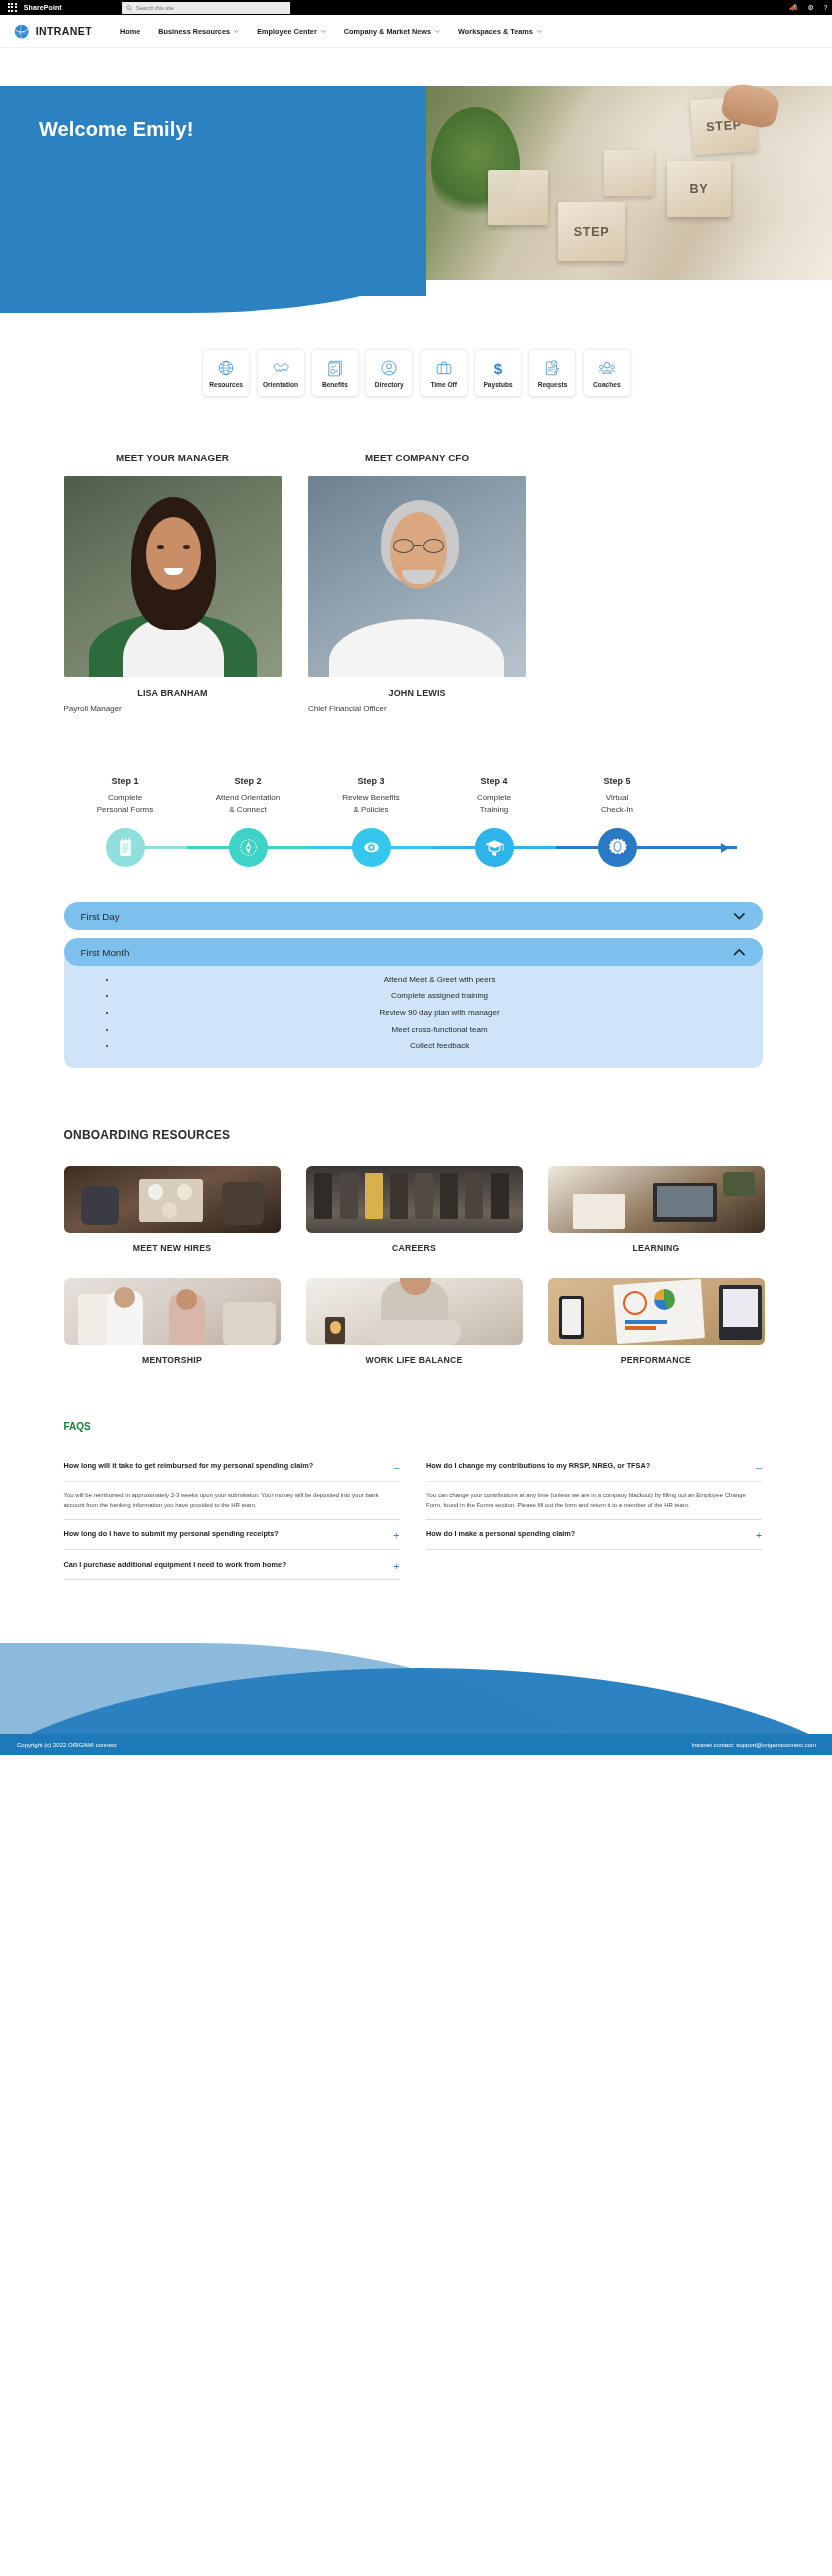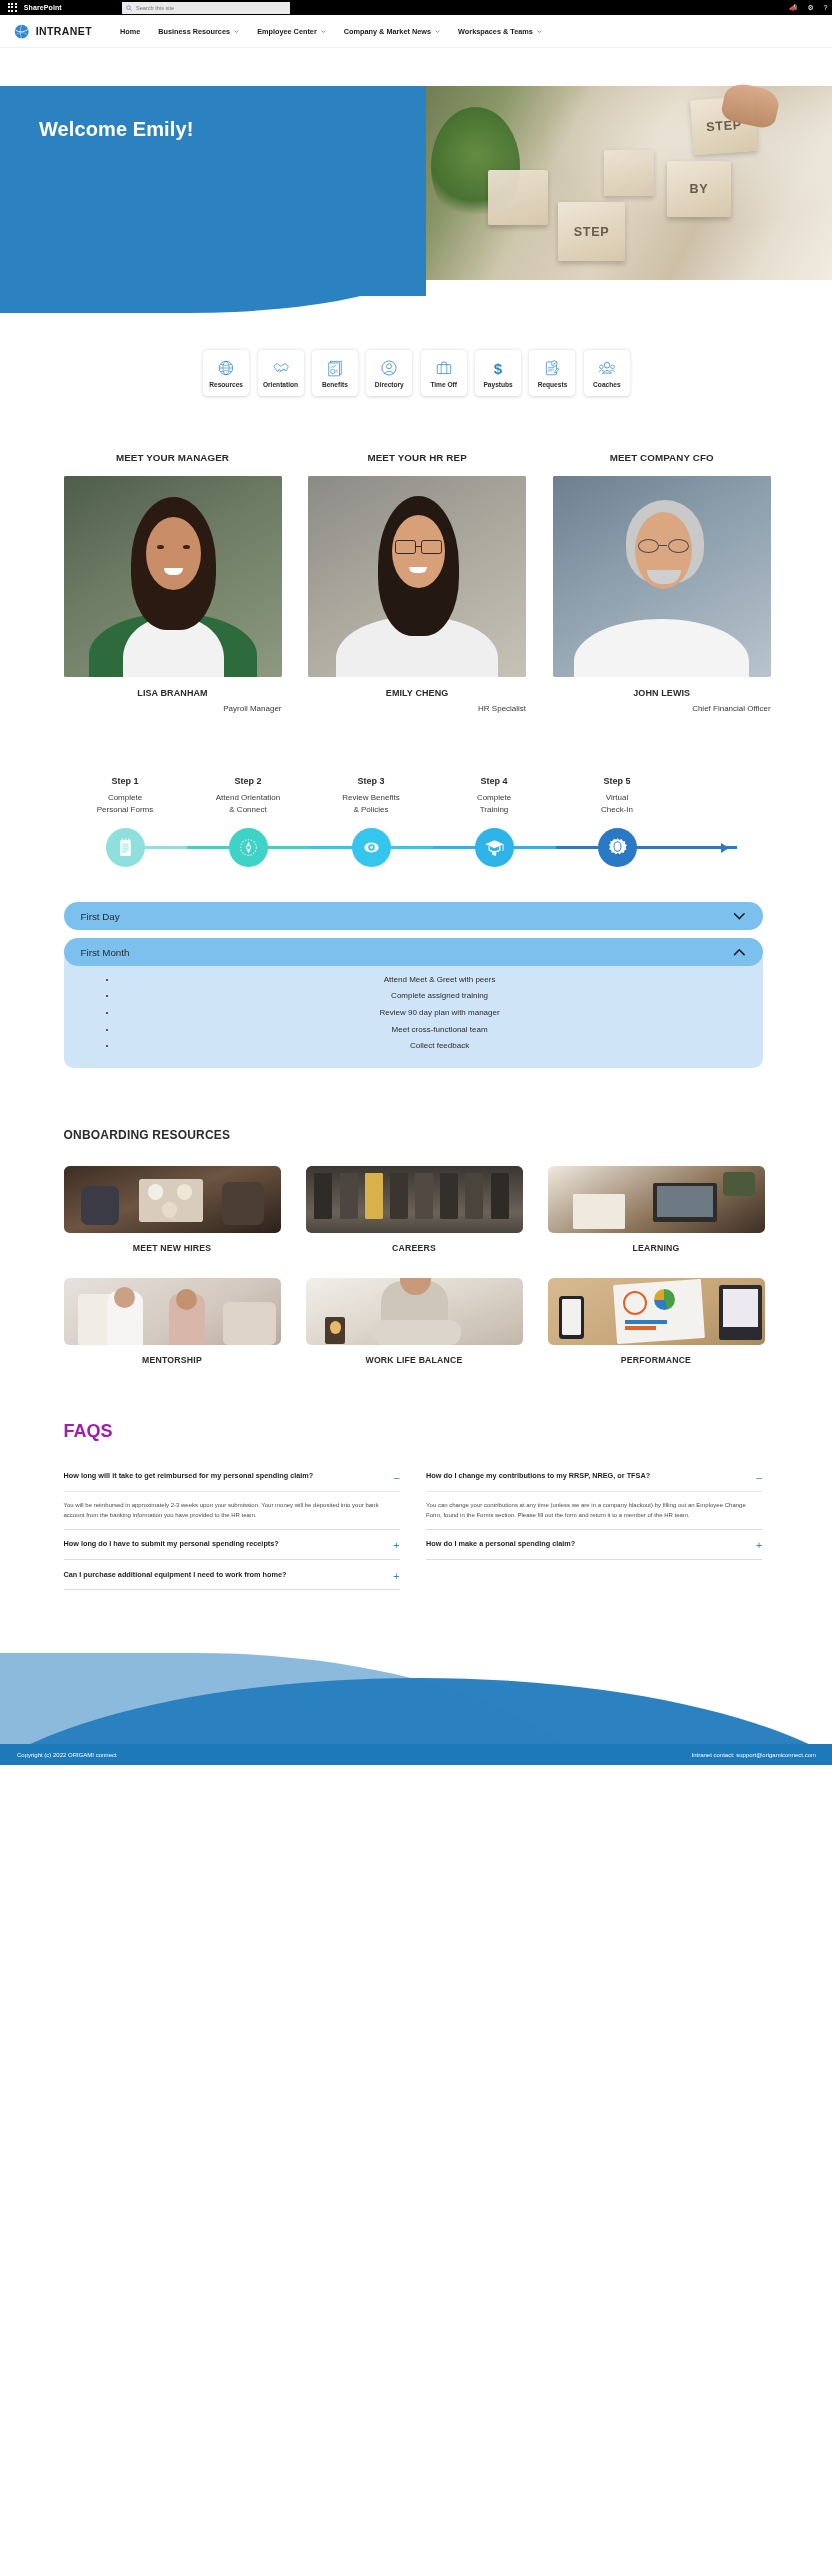--- a/index.html
+++ b/index.html
@@ -102,21 +102,21 @@
 
   
   .section-wrap { width: 720px; margin: 0 auto; }
   .people { display: flex; gap: 26.6px; margin-top: 56px; padding-left: 7px; }
   .person { width: 218px; }
   .person-head { font-size: 9.8px; font-weight: bold; color: #2b2b2b;
     letter-spacing: 0.1px; margin-bottom: 12.6px; text-align: center; }
   .person-photo { width: 218px; height: 201px; border-radius: 1.4px; overflow: hidden; position: relative; }
   .person-name { text-align: center; font-size: 9px; font-weight: bold;
     color: #2b2b2b; margin-top: 11.2px; letter-spacing: 0.1px; }
-  .person-role { text-align: right; font-size: 8px; color: #3a3a3a; margin-top: 6.3px; }
+  .person-role { text-align: left; font-size: 8px; color: #3a3a3a; margin-top: 6.3px; }
 
   .ph { position: absolute; inset: 0; }
   .ph .bg { position: absolute; inset: 0; }
   .ph .face { position: absolute; border-radius: 50%; }
   .ph .hair { position: absolute; border-radius: 50% 50% 42% 42%; }
   .ph .body { position: absolute; border-radius: 52% 52% 0 0; }
 
   
   .roadmap { margin-top: 63px; padding-left: 7px; }
   .sec-title { font-size: 12px; font-weight: bold; color: #2b2b2b; letter-spacing: 0.2px; }
@@ -155,21 +155,21 @@
   
   .resources { margin-top: 60px; padding-left: 7px; }
   .res-grid { display: flex; flex-wrap: wrap; gap: 25px; margin-top: 24px; }
   .res-item { width: 217px; cursor: pointer; }
   .res-img { width: 217px; height: 67px; border-radius: 5.6px; overflow: hidden; position: relative; }
   .res-cap { text-align: center; font-size: 8.7px; font-weight: bold;
     color: #2b2b2b; margin-top: 9.8px; letter-spacing: 0.2px; }
 
   
   .faq { margin-top: 56px; padding-left: 7px; }
-  .faq-title { font-size: 18px; font-weight: bold; color: #a21caf; margin-top: 35px; }
+  .faq-title { font-size: 10px; font-weight: bold; color: #15803d; margin-top: 35px; }
   .faq-cols { display: flex; gap: 26.6px; margin-top: 19.6px; }
   .faq-col { width: 336px; }
   .faq-item { border-bottom: 0.7px solid #dcdcdc; padding: 9.8px 0 8.4px; }
   .faq-q { display: flex; align-items: flex-start; justify-content: space-between; gap: 8.4px; cursor: pointer; }
   .faq-q .qt { font-size: 7.3px; font-weight: bold; color: #1f1f1f; line-height: 1.45; }
   .faq-toggle { color: #2f86d0; font-size: 10.5px; line-height: 1; flex: none; margin-top: 0.7px; }
   .faq-a { font-size: 6px; color: #4a4a4a; line-height: 1.72; margin-top: 8.4px;
     border-top: 0.7px solid #e6e6e6; padding-top: 7.7px; }
 
   
@@ -368,37 +368,20 @@
           <div class="face" style="left:82px;top:41px;width:55px;height:73px;background:#c98d68"></div>
           <div class="face" style="left:93px;top:69px;width:7px;height:4.2px;background:#3a241a"></div>
           <div class="face" style="left:119px;top:69px;width:7px;height:4.2px;background:#3a241a"></div>
           <div style="position:absolute;left:100px;top:92px;width:19.6px;height:7px;background:#fff;border-radius:0 0 9.8px 9.8px"></div>
         </div>
       </div>
       <div class="person-name">LISA BRANHAM</div>
       <div class="person-role">Payroll Manager</div>
     </div>
 
-    <div class="person">
-      <div class="person-head">MEET YOUR HR REP</div>
-      <div class="person-photo">
-        <div class="ph">
-          <div class="bg" style="background:linear-gradient(150deg,#8b8b86 0%,#a9a69c 45%,#c6c2b6 100%)"></div>
-          <div class="body" style="left:28px;top:140px;width:162px;height:84px;background:#efefef"></div>
-          <div class="hair" style="left:70px;top:19.6px;width:81px;height:140px;background:#241812"></div>
-          <div class="face" style="left:84px;top:39px;width:53px;height:73px;background:#d8a078"></div>
-          <div style="position:absolute;left:87px;top:64px;width:21px;height:14px;border:1.4px solid #2b2b2b;border-radius:2.8px"></div>
-          <div style="position:absolute;left:113px;top:64px;width:21px;height:14px;border:1.4px solid #2b2b2b;border-radius:2.8px"></div>
-          <div style="position:absolute;left:108px;top:70px;width:5.6px;height:1.4px;background:#2b2b2b"></div>
-          <div style="position:absolute;left:101px;top:91px;width:18px;height:6.3px;background:#fff;border-radius:0 0 9px 9px"></div>
-        </div>
-      </div>
-      <div class="person-name">EMILY CHENG</div>
-      <div class="person-role">HR Specialist</div>
-    </div>
 
     <div class="person">
       <div class="person-head">MEET COMPANY CFO</div>
       <div class="person-photo">
         <div class="ph">
           <div class="bg" style="background:linear-gradient(150deg,#6e7f90 0%,#8fa0ae 45%,#b8c4cd 100%)"></div>
           <div class="body" style="left:21px;top:143px;width:175px;height:84px;background:#f4f4f4"></div>
           <div class="hair" style="left:73px;top:24px;width:78px;height:84px;background:#c9c9c9"></div>
           <div class="face" style="left:82px;top:36px;width:57px;height:77px;background:#dba780"></div>
           <div style="position:absolute;left:85px;top:63px;width:21px;height:14px;border:1.4px solid #4a4a4a;border-radius:50%"></div>

